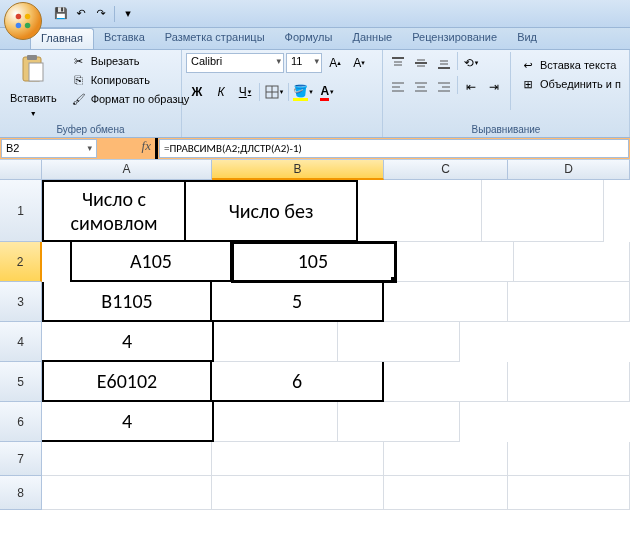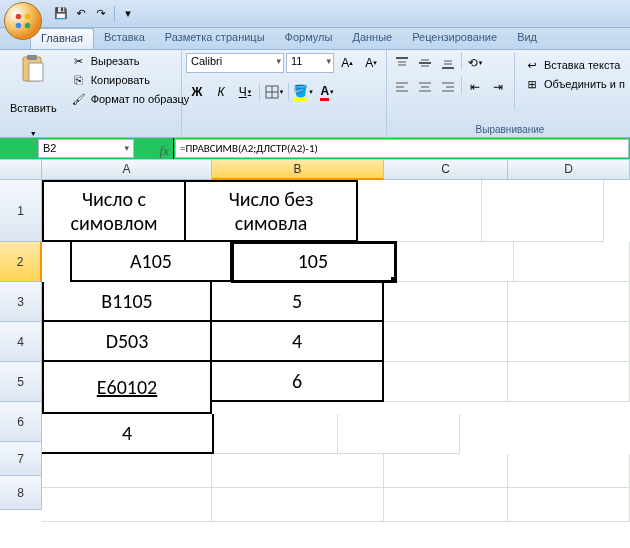--- a/index.html
+++ b/index.html
@@ -16,44 +16,44 @@
   
   .tabs { height: 22px; background: linear-gradient(#cde0f1, #bfd6ef); display: flex; padding-left: 30px; border-bottom: 1px solid #9bb7d7; }
   .tab { padding: 3px 10px; cursor: pointer; color: #3b5a82; font-size: 11px; }
   .tab.active { background: linear-gradient(#f7fbff, #e3edf7); border: 1px solid #9bb7d7; border-bottom: none; border-radius: 3px 3px 0 0; color: #2a4365; }
   
   
   .ribbon { height: 88px; background: linear-gradient(#eaf2fb, #d0e0f0); display: flex; border-bottom: 1px solid #9bb7d7; }
   .group { border-right: 1px solid #b8cde4; display: flex; flex-direction: column; padding: 2px 4px 0 4px; }
   .group-body { flex: 1; display: flex; align-items: flex-start; gap: 4px; }
   .group-label { text-align: center; font-size: 10px; color: #3b5a82; padding: 2px 0; }
-  .big-btn { display: flex; flex-direction: column; align-items: center; gap: 16px; padding: 2px 6px; cursor: pointer; }
+  .big-btn { display: flex; flex-direction: column; align-items: center; gap: 6px; padding: 2px 6px; cursor: pointer; }
   .big-btn .icon { width: 32px; height: 32px; display: flex; align-items: center; justify-content: center; }
   .small-btns { display: flex; flex-direction: column; gap: 1px; }
   .small-btn { display: flex; align-items: center; gap: 4px; padding: 1px 4px; cursor: pointer; font-size: 11px; white-space: nowrap; }
   .small-icon { width: 16px; height: 16px; display: flex; align-items: center; justify-content: center; }
   
   .font-row { display: flex; align-items: center; gap: 2px; margin-bottom: 3px; }
   .font-select { height: 20px; background: #fff; border: 1px solid #a6bdd8; padding: 1px 14px 1px 4px; font-size: 11px; position: relative; cursor: pointer; }
   .font-select::after { content: '▾'; position: absolute; right: 2px; top: 2px; font-size: 9px; color: #555; }
   .tbtn { width: 22px; height: 22px; border: 1px solid transparent; display: flex; align-items: center; justify-content: center; cursor: pointer; font-size: 12px; }
   .tbtn.b { font-weight: bold; }
   .tbtn.i { font-style: italic; }
   .tbtn.u { text-decoration: underline; }
   .tbtn .dd { font-size: 7px; margin-left: 1px; }
   .sep { width: 1px; height: 18px; background: #b8cde4; margin: 0 1px; }
   
   .align-grid { display: flex; flex-direction: column; gap: 2px; }
   .align-row { display: flex; gap: 1px; }
   
   
-  .formula-bar { height: 22px; display: flex; align-items: stretch; border-bottom: 1px solid #b8cde4; background: #22c55e; padding-left: 37px; }
+  .formula-bar { height: 22px; display: flex; align-items: stretch; border-bottom: 1px solid #b8cde4; background: #fdba74; }
   .name-box { width: 96px; background: #fff; border: 1px solid #a6bdd8; margin: 1px; padding: 2px 4px; font-size: 11px; position: relative; }
   .name-box::after { content: '▾'; position: absolute; right: 4px; top: 3px; font-size: 9px; color: #555; }
-  .fx-sep { width: 39px; border-right: 1px solid #000000; display: flex; align-items: flex-end; justify-content: flex-end; padding-right: 4px; }
+  .fx-sep { width: 60px; border-right: 3px solid #000000; display: flex; align-items: flex-start; justify-content: flex-end; padding-right: 4px; }
   .fx { font-style: italic; font-family: 'Times New Roman', serif; font-size: 13px; color: #555; }
   .formula-input { flex: 1; background: #fff; border: 1px solid #a6bdd8; margin: 1px; padding: 2px 4px; font-size: 11px; font-family: Calibri, sans-serif; }
   
   
   .grid-area { position: relative; background: #fff; }
   .grid-corner { position: absolute; top: 0; left: 0; width: 42px; height: 20px; background: linear-gradient(#f4f8fd,#dce6f1); border-right: 1px solid #b0c4de; border-bottom: 1px solid #b0c4de; }
   .col-headers { position: absolute; top: 0; left: 42px; right: 0; height: 20px; display: flex; }
   .col-h { background: linear-gradient(#f4f8fd,#dce6f1); border-right: 1px solid #b0c4de; border-bottom: 1px solid #b0c4de; text-align: center; line-height: 19px; font-size: 12px; color: #333; }
   .col-h.sel { background: linear-gradient(#ffe9a6, #ffd457); border-bottom: 2px solid #f29500; }
   .row-headers { position: absolute; top: 20px; left: 0; width: 42px; }
@@ -133,21 +133,21 @@
           </div>
       </div>
     </div>
     <div class="group-label">Буфер обмена</div>
   </div>
 
   <div class="group" style="width:206px">
     <div class="group-body" style="flex-direction:column;align-items:stretch">
       <div class="font-row">
         <div class="font-select" style="width:98px">Calibri</div>
-        <div class="font-select" style="width:48px">11</div>
+        <div class="font-select" style="width:36px">11</div>
         <div class="tbtn">A<span style="font-size:7px">▴</span></div>
         <div class="tbtn">A<span style="font-size:7px">▾</span></div>
       </div>
       <div class="font-row">
         <div class="tbtn b">Ж</div>
         <div class="tbtn i">К</div>
         <div class="tbtn u">
             <span>Ч</span>
             <span class="dd">▾</span>
           </div>
@@ -271,45 +271,43 @@
       <div class="row-h" style="height: 34px;">8</div>
     </div>
   <div class="cells" id="cells">
       <div class="cell-row">
         <div class="cell bordered bleft btop" style="flex-direction: column; line-height: 1.2; width: 144px; height: 62px;">
           <div>Число с</div>
           <div>симовлом</div>
         </div>
         <div class="cell bordered btop" style="flex-direction: column; line-height: 1.2; width: 172px; height: 62px;">
           <div>Число без</div>
-          <div>симовла</div>
         </div>
         <div class="cell" style="width: 124px; height: 62px;"></div>
         <div class="cell" style="width: 122px; height: 62px;"></div>
       </div>
       <div class="cell-row">
         <div class="cell bordered bleft" style="width: 170px; height: 40px; margin-left: 28px;">А105</div>
         <div class="cell bordered active" style="width: 172px; height: 40px;">105</div>
         <div class="cell" style="width: 124px; height: 40px;"></div>
         <div class="cell" style="width: 122px; height: 40px;"></div>
       </div>
       <div class="cell-row">
         <div class="cell bordered bleft" style="width: 170px; height: 40px;">В1105</div>
         <div class="cell bordered" style="width: 172px; height: 40px;">5</div>
         <div class="cell" style="width: 124px; height: 40px;"></div>
         <div class="cell" style="width: 122px; height: 40px;"></div>
       </div>
       <div class="cell-row">
-        <div class="cell bordered bleft" style="width: 170px; height: 40px;">D503</div>
         <div class="cell bordered" style="width: 172px; height: 40px;">4</div>
         <div class="cell" style="width: 124px; height: 40px;"></div>
         <div class="cell" style="width: 122px; height: 40px;"></div>
       </div>
       <div class="cell-row">
-        <div class="cell bordered bleft" style="width: 170px; height: 52px; text-decoration: underline;">E60102</div>
+        <div class="cell bordered bleft" style="width: 170px; height: 40px;">E60102</div>
         <div class="cell bordered" style="width: 172px; height: 40px;">6</div>
         <div class="cell" style="width: 124px; height: 40px;"></div>
         <div class="cell" style="width: 122px; height: 40px;"></div>
       </div>
       <div class="cell-row">
         <div class="cell bordered" style="width: 172px; height: 40px;">4</div>
         <div class="cell" style="width: 124px; height: 40px;"></div>
         <div class="cell" style="width: 122px; height: 40px;"></div>
       </div>
       <div class="cell-row">

